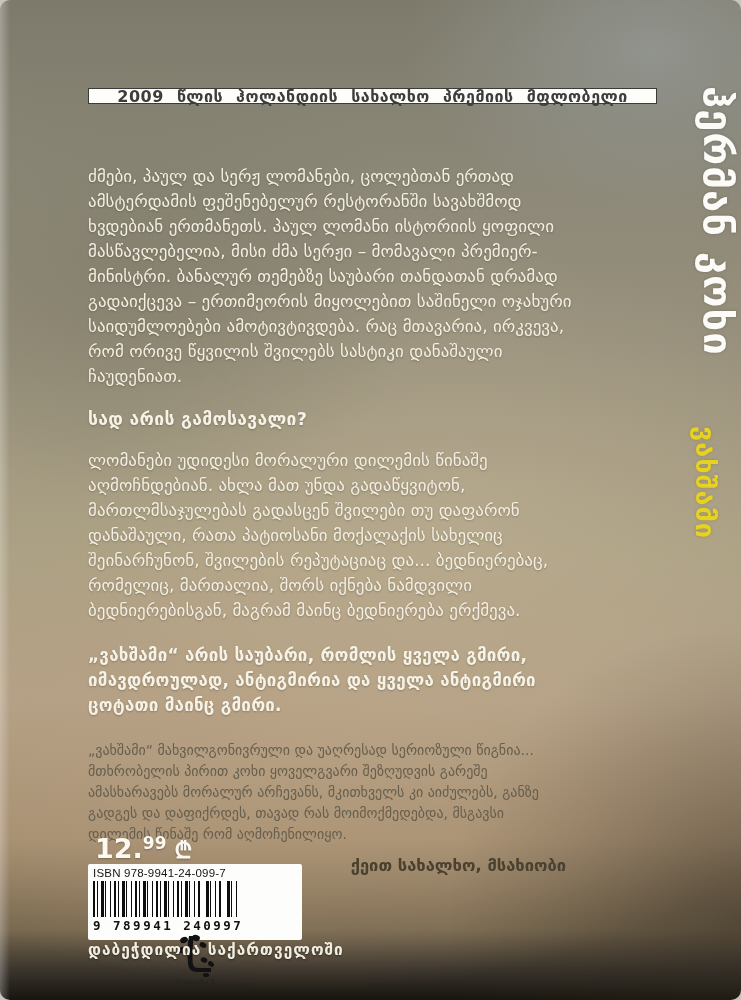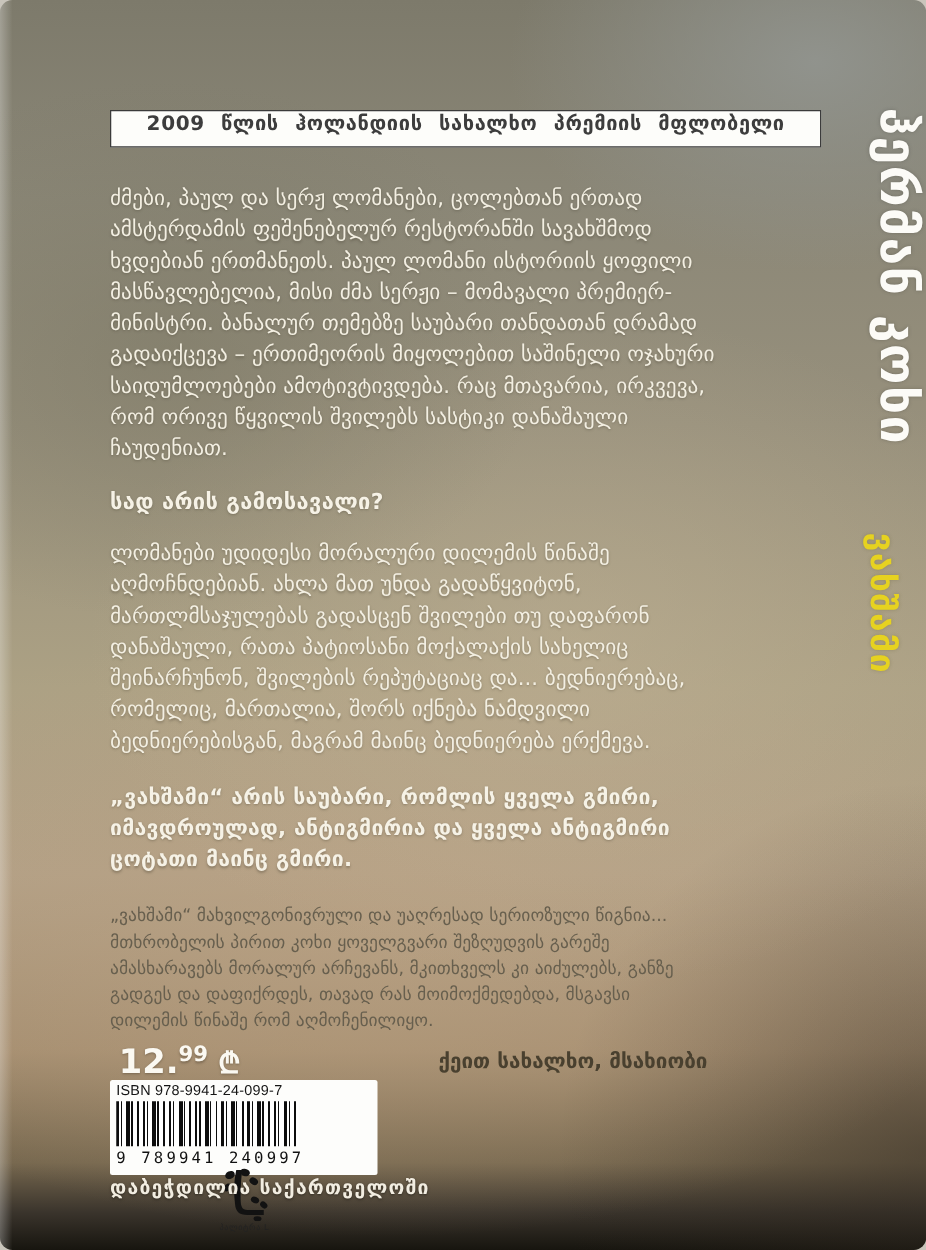--- a/index.html
+++ b/index.html
@@ -22,25 +22,25 @@
         #7d7a6b 0%, #8b8777 16%, #97907c 34%, #aca184 55%,
         #b2a086 70%, #a58e70 84%, #77684f 93%, #3a342c 97%, #17150f 100%);
   }
   
   .edge-light{
     position:absolute;left:0;top:0;width:10px;height:100%;
     background:linear-gradient(90deg, rgba(255,255,255,.28), rgba(255,255,255,0));
   }
 
   .banner{
-    position:absolute;left:88px;top:88px;width:569px;height:30px;
+    position:absolute;left:88px;top:88px;width:569px;height:16px;
     background:#fdfdfa;
     border:1px solid rgba(25,25,25,.85);
     box-sizing:border-box;
-    display:flex;align-items:flex-start;justify-content:center;
+    display:flex;align-items:center;justify-content:center;
     color:#3d3d3d;font-size:16px;font-weight:bold;
     letter-spacing:.5px;word-spacing:7px;white-space:nowrap;
   }
 
   .spine-author{
     position:absolute;left:741px;top:86px;
     transform-origin:0 0;transform:rotate(90deg);
     white-space:nowrap;
     font-size:40px;font-weight:bold;color:#fcfbf7;
     letter-spacing:1px;line-height:47px;
@@ -49,21 +49,21 @@
   .spine-title{
     position:absolute;left:721px;top:426px;
     transform-origin:0 0;transform:rotate(90deg);
     white-space:nowrap;
     font-size:27px;font-weight:bold;color:#e6d220;
     letter-spacing:1px;line-height:32px;
     text-shadow:0 0 3px rgba(90,85,40,.3);
   }
 
   .content{
-    position:absolute;left:88px;top:147px;width:484px;
+    position:absolute;left:88px;top:164px;width:484px;
     color:#f3efe2;
     font-size:17px;line-height:25px;
     text-shadow:0 1px 2px rgba(60,55,40,.35);
   }
   .content p{margin:0 0 14px 0;}
   .heading{
     font-weight:bold;font-size:17.5px;letter-spacing:.3px;
     margin:18px 0 16px 0;color:#f6f2e6;
   }
   .statement{
@@ -105,21 +105,21 @@
     background:
       repeating-linear-gradient(90deg,
         #0d0d0d 0 2px, #fff 2px 3.5px,
         #0d0d0d 3.5px 4.5px, #fff 4.5px 8px,
         #0d0d0d 8px 11px, #fff 11px 12px,
         #0d0d0d 12px 13px, #fff 13px 16.5px,
         #0d0d0d 16.5px 18px, #fff 18px 21px);
   }
   .digits{
     font-family:"DejaVu Sans Mono", monospace;
-    font-size:12.5px;font-weight:normal;color:#111;
+    font-size:12.5px;font-weight:bold;color:#111;
     letter-spacing:2.5px;margin-top:1px;white-space:nowrap;
   }
   .logo-col{
     flex:1;display:flex;flex-direction:column;align-items:center;
     justify-content:center;padding-bottom:1px;
   }
   .logo-caption{
     font-size:6.5px;color:#222;letter-spacing:.5px;margin-top:1px;white-space:nowrap;
   }
 

